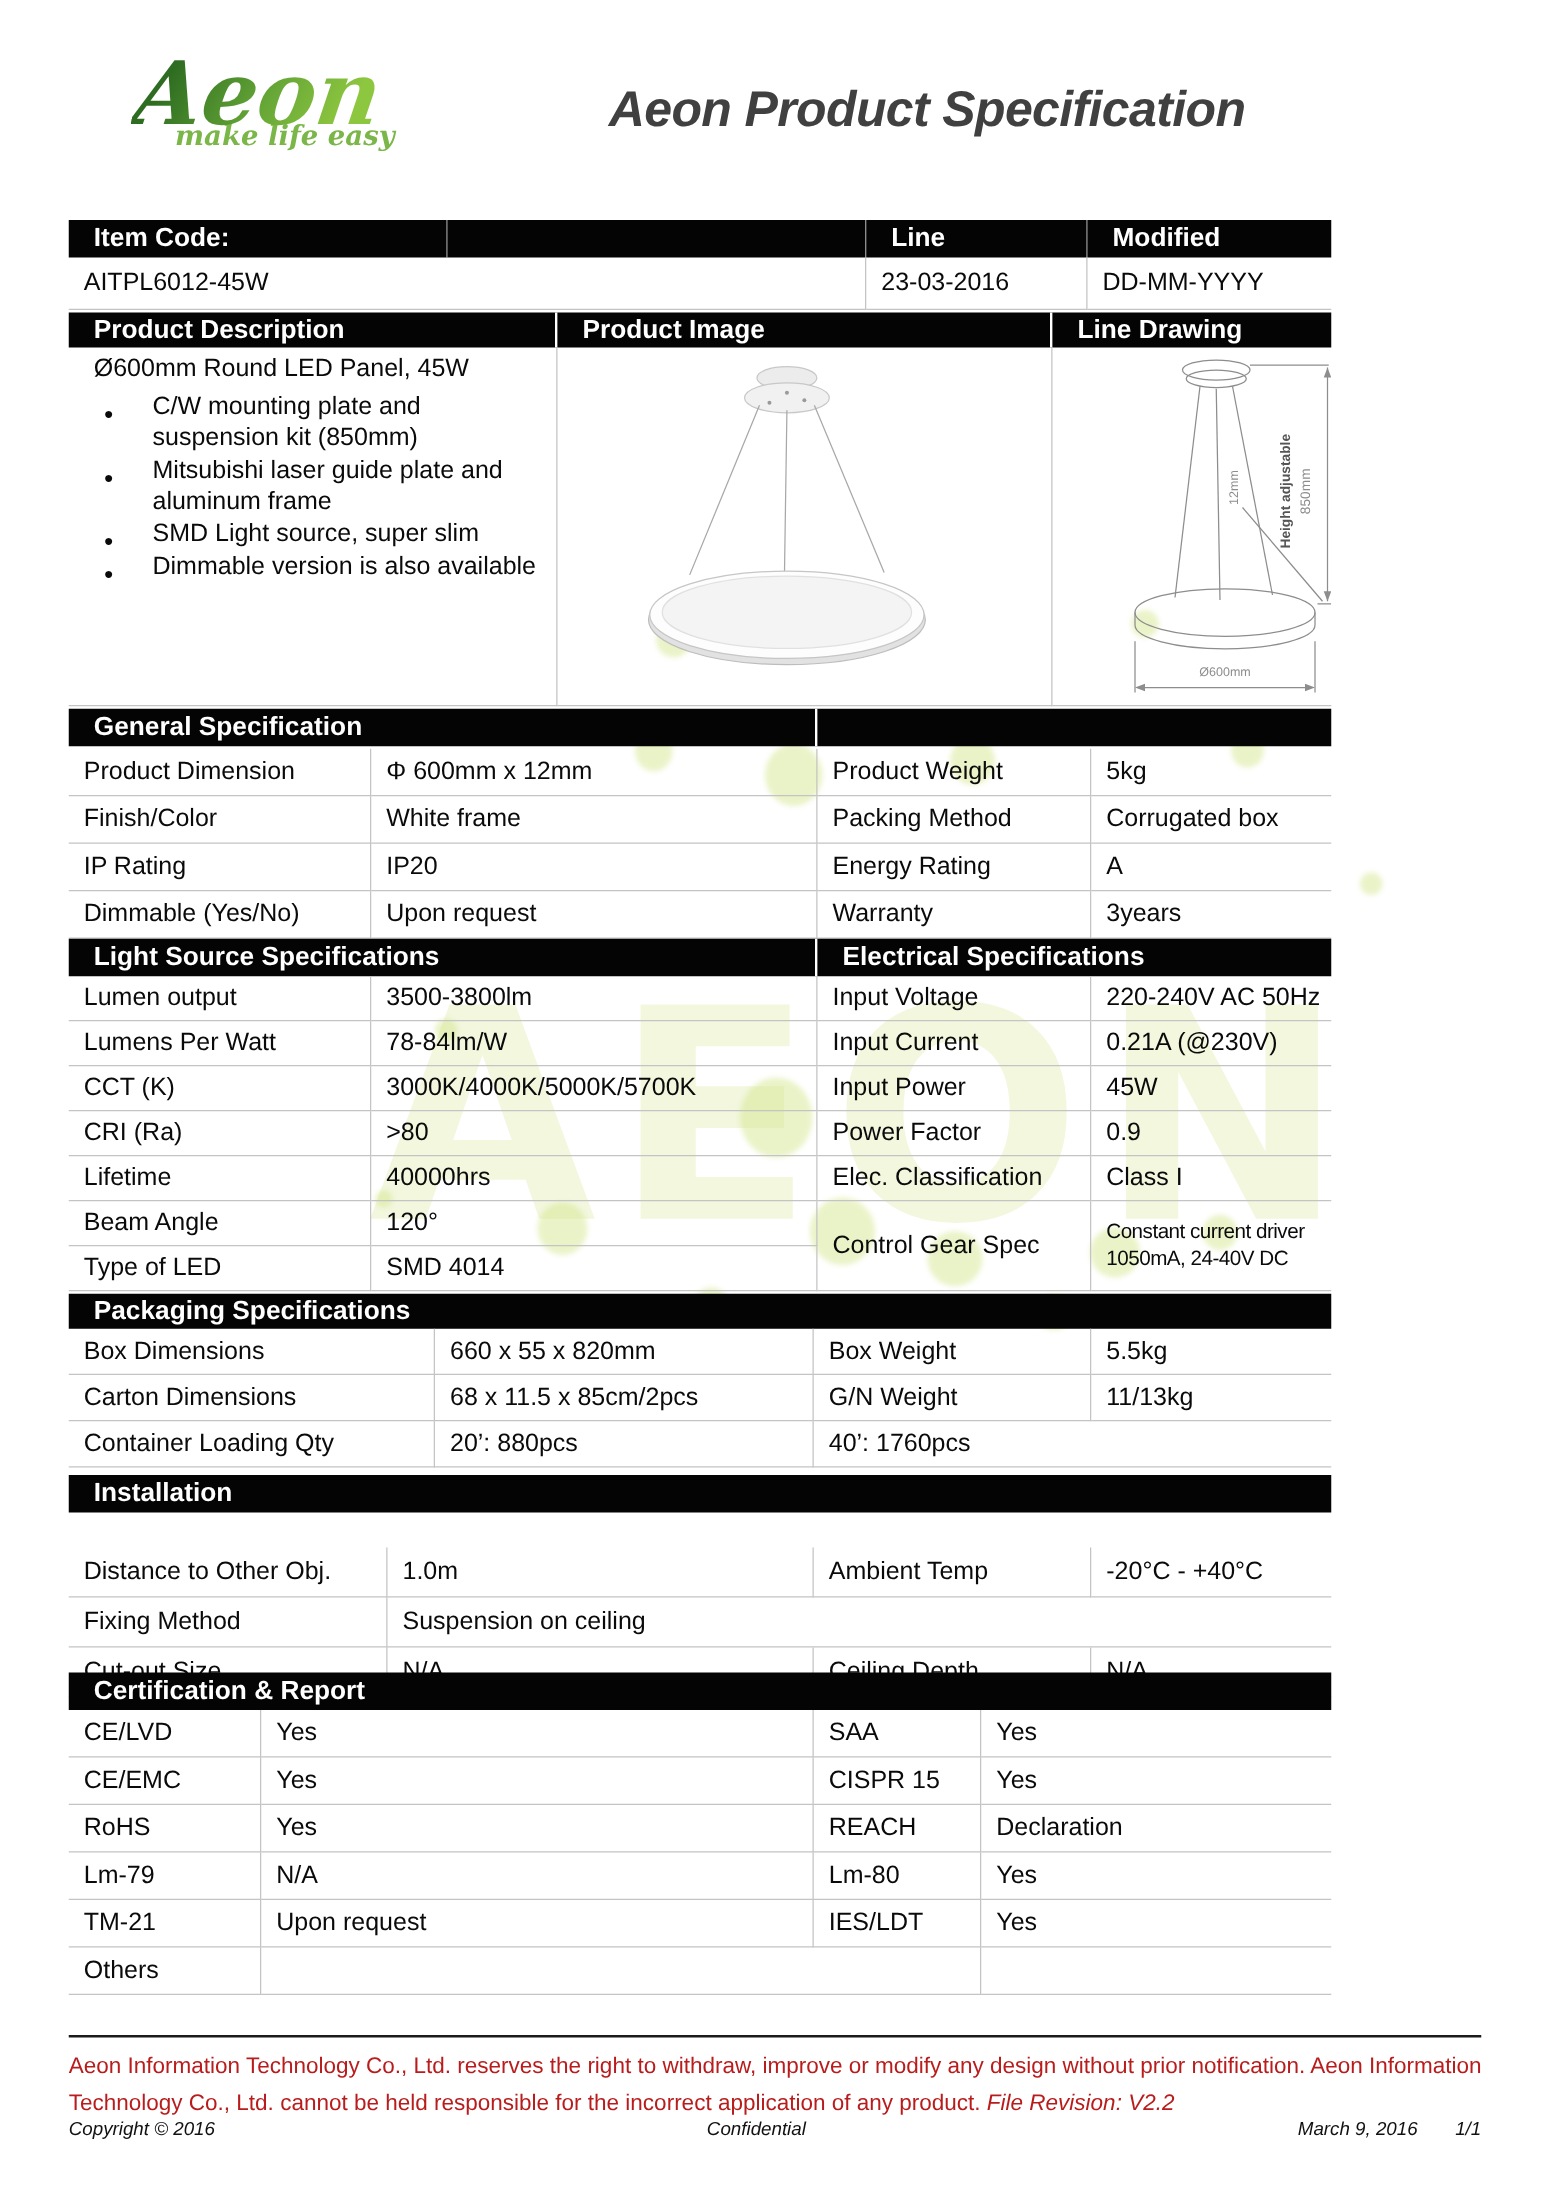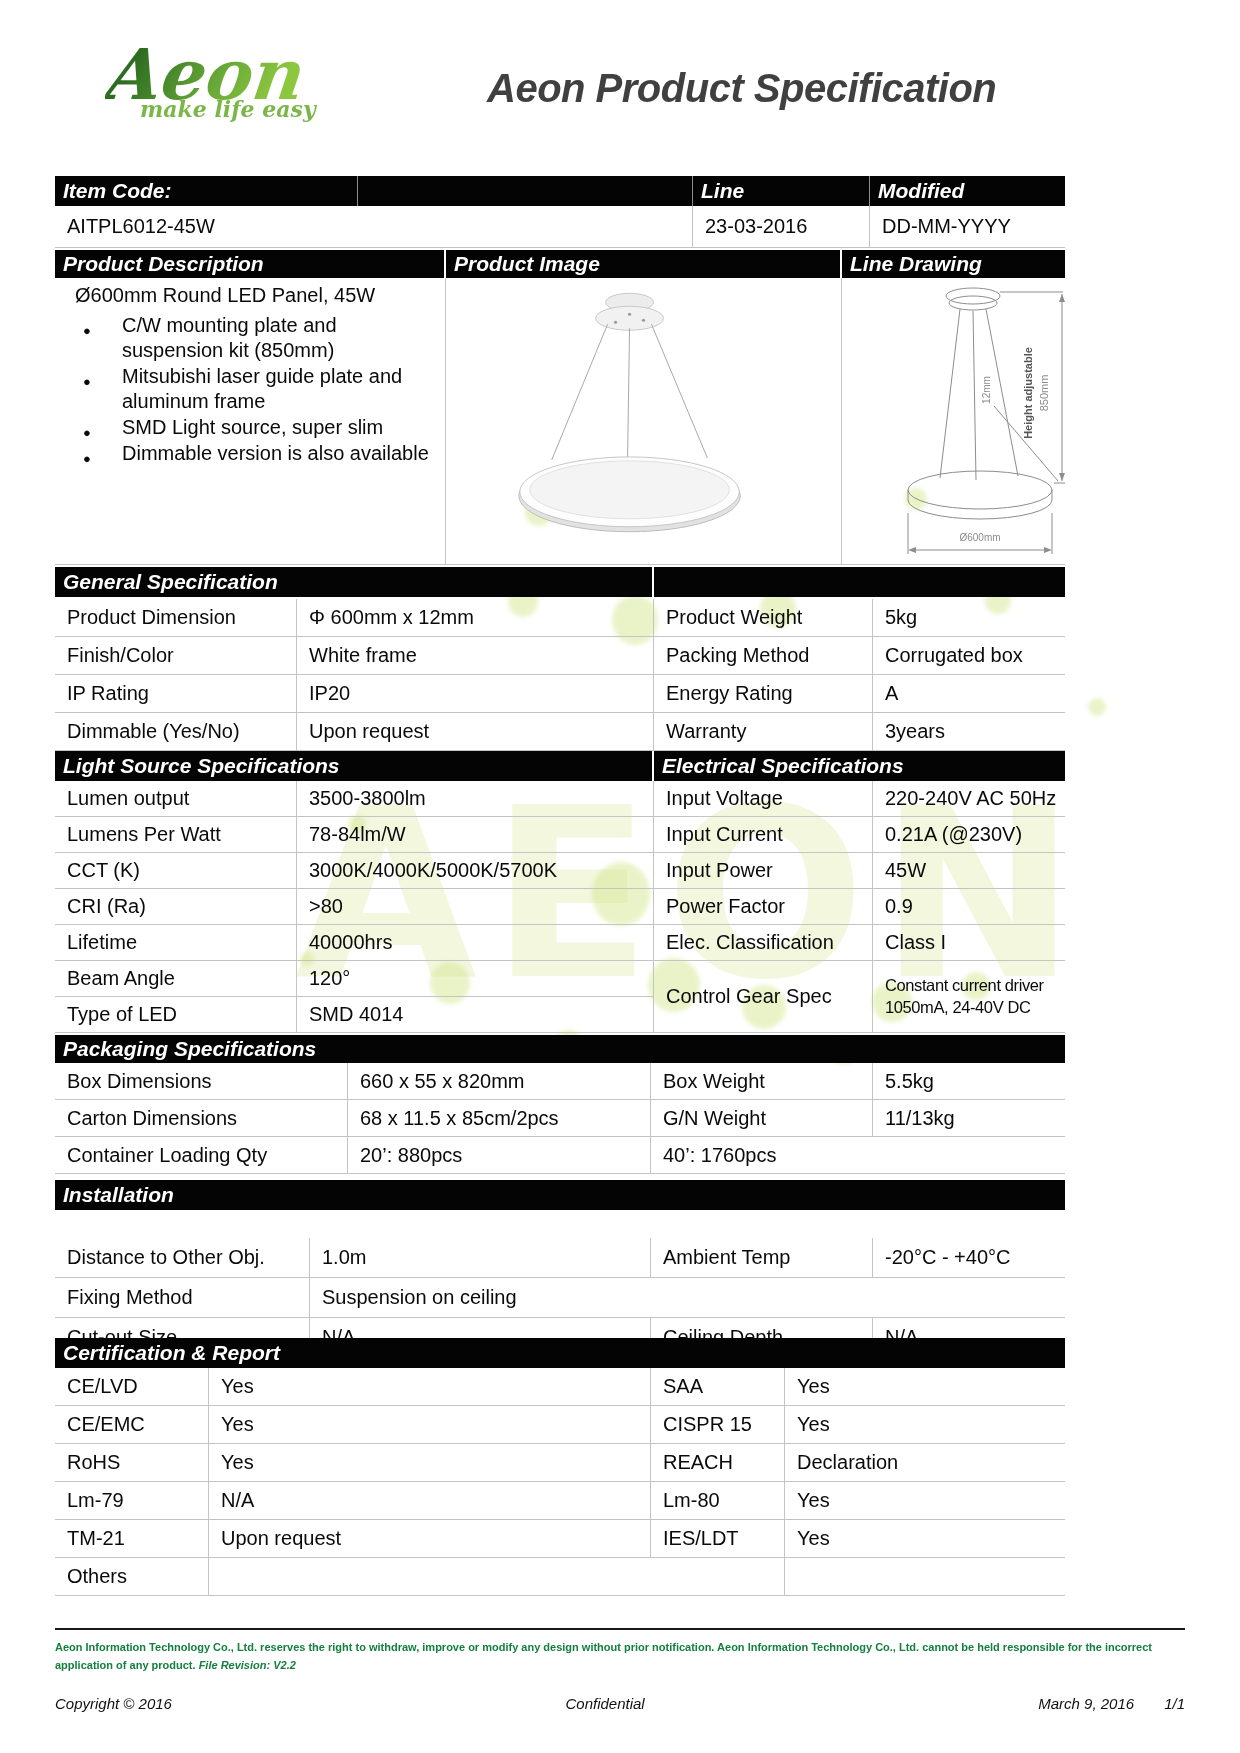--- a/index.html
+++ b/index.html
@@ -16,40 +16,40 @@
          margin-left:16px;display:inline-block;transform:skewX(-8deg);
          background:linear-gradient(115deg,#2e6d21 15%,#67a737 55%,#8dc63f 85%);
          -webkit-background-clip:text;background-clip:text;color:transparent;}
   .tagline{font-family:"DejaVu Serif",serif;font-style:italic;font-weight:bold;font-size:22px;
            color:#7ab648;margin:-14px 0 0 48px;}
   #page-title{position:absolute;left:487px;top:66px;font-size:40px;font-weight:bold;font-style:italic;
               letter-spacing:-0.5px;color:#404040;z-index:2;}
   
   #content{position:absolute;left:55px;top:0;width:1010px;height:100%;z-index:1;}
   .bar{position:absolute;display:grid;width:1010px;height:30px;}
-  .bar-cell{background:#040404;color:#fff;font-size:21px;font-weight:bold;font-style:italic;
-            display:flex;align-items:center;padding-left:8px;box-sizing:border-box;}
+  .bar-cell{background:#040404;color:#fff;font-size:21px;font-weight:bold;
+            display:flex;align-items:center;padding-left:20px;box-sizing:border-box;}
   .sep-w{border-right:2px solid #fff;}
   .sep-f{border-right:1px solid rgba(255,255,255,0.55);}
   .grid{position:absolute;display:grid;width:1010px;}
   .c{display:flex;align-items:center;padding:0 4px 0 12px;box-sizing:border-box;font-size:20px;
      color:#0a0a0a;border-right:1px solid #c4c4c4;border-bottom:1px solid #c4c4c4;overflow:hidden;}
   .nr{border-right:none;}
   .cgv{font-size:16.5px;letter-spacing:-0.4px;line-height:1.3;}
   
   .desc-wrap{padding:6px 6px 0 0;}
   .desc-title{font-size:20px;padding-left:8px;margin-bottom:6px;}
   .bullet{position:relative;padding-left:55px;font-size:20px;line-height:25px;margin-bottom:1px;}
   .bullet .b{position:absolute;left:16px;top:5px;font-size:13px;}
   
   svg text{font-family:"Liberation Sans","DejaVu Sans",sans-serif;}
   
   #footer-rule{position:absolute;left:55px;top:1628px;width:1130px;border-top:2px solid #1a1a1a;z-index:1;}
-  #disclaimer{position:absolute;left:55px;top:1638px;width:1132px;font-size:11px;line-height:1.65;
-              color:#15803d;z-index:1;font-weight:bold;}
+  #disclaimer{position:absolute;left:55px;top:1638px;width:1132px;font-size:18px;line-height:1.65;
+              color:#b91c1c;z-index:1;}
   #disclaimer .it{font-style:italic;}
   #footer-row{position:absolute;left:55px;top:1695px;width:1130px;display:flex;justify-content:space-between;
               font-size:15px;font-style:italic;color:#111;z-index:1;}
   .fr-right{display:flex;gap:30px;}
 </style>
 </head>
 <body>
 
 <div id="doc">
 

